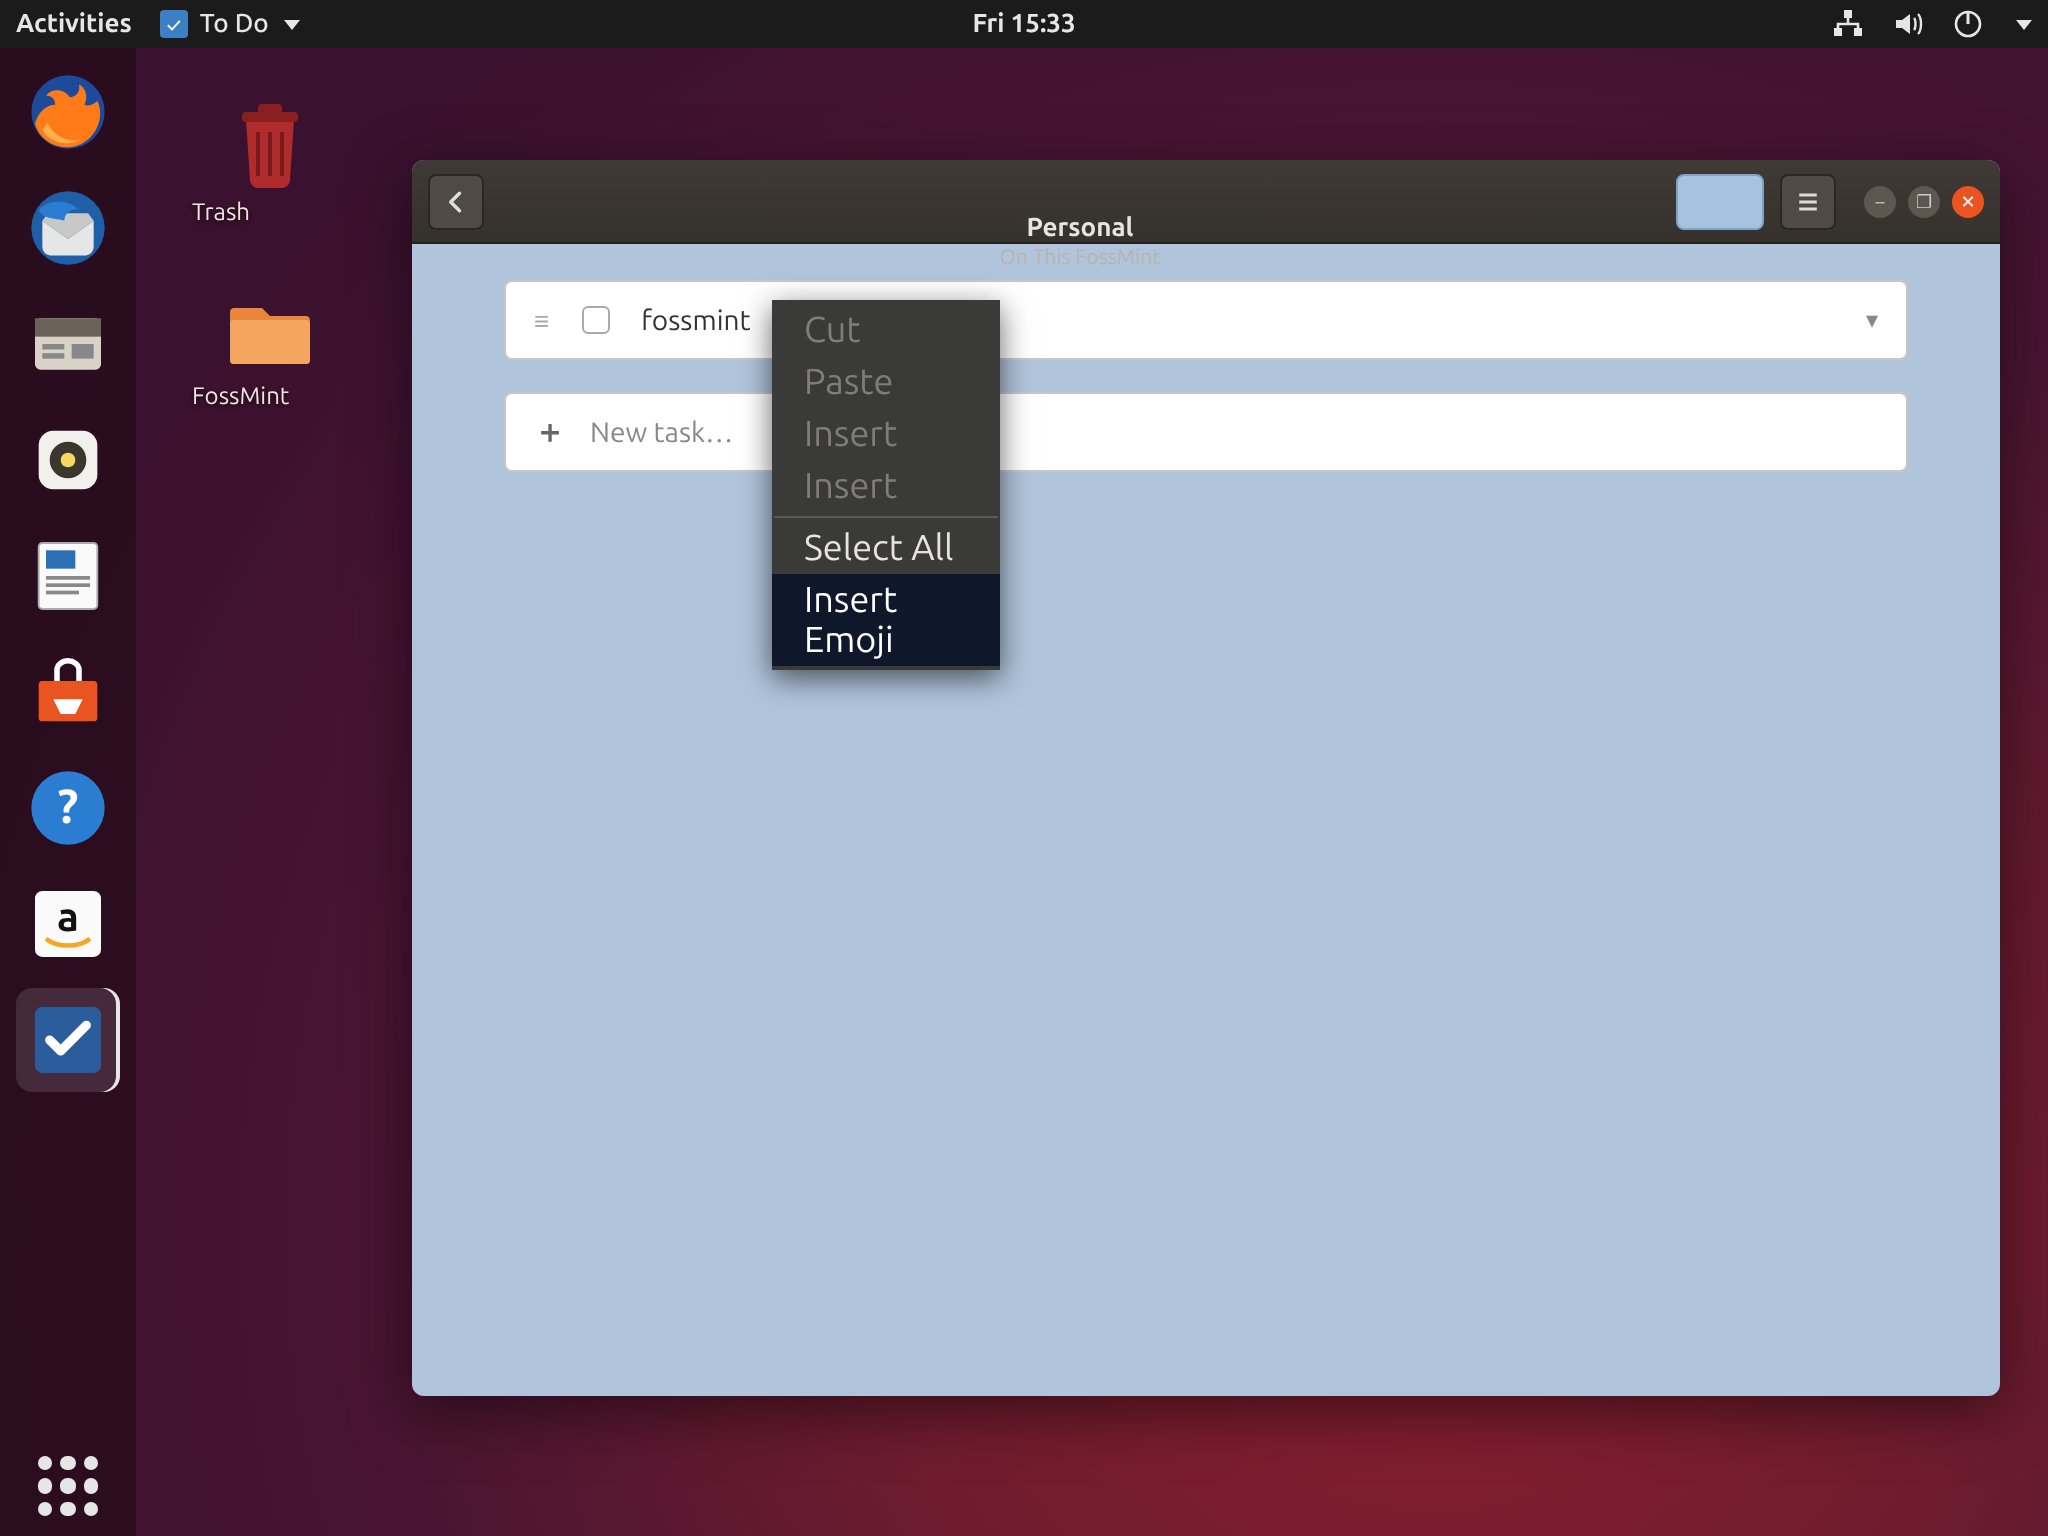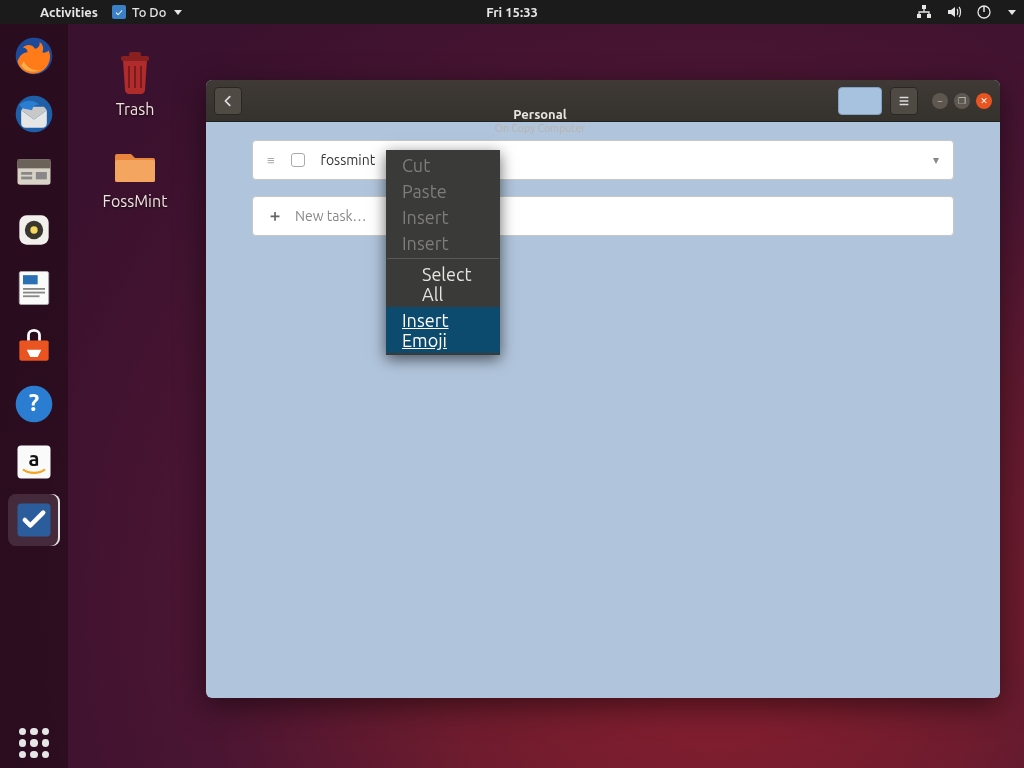--- a/index.html
+++ b/index.html
@@ -47,22 +47,22 @@
   .dock-icon { width:44px; height:44px; }
   .dock-apps {
     position:absolute; bottom:10px; left:0; right:0;
     display:flex; justify-content:center;
   }
   .apps-grid { width:30px; height:30px; display:grid; grid-template-columns:repeat(3,1fr); grid-template-rows:repeat(3,1fr); gap:4px; }
   .apps-grid span { background:#e6e6e6; border-radius:50%; }
 
   
   .desktop-icon {
-    position:absolute; width:78px; text-align:center; color:#f0e4de;
-    font-size:16px; text-shadow:0 1px 2px rgba(0,0,0,0.7);
+    position:absolute; width:78px; text-align:left; color:#f0e4de;
+    font-size:12px; text-shadow:0 1px 2px rgba(0,0,0,0.7);
   }
   .desktop-icon .icon-box { width:48px; height:48px; margin:0 auto 4px; }
 
   
   .window {
     position:absolute; left:206px; top:80px; width:794px; height:618px;
     background:#b0c4db; border-radius:6px; overflow:hidden;
     box-shadow:0 8px 30px rgba(0,0,0,0.5);
     z-index:60;
   }
@@ -108,31 +108,31 @@
 
   
   .context-menu {
     position:absolute; left:386px; top:150px; width:114px;
     background:#3a3a38; color:#c0bfbb; font-size:18px;
     box-shadow:0 4px 14px rgba(0,0,0,0.6); z-index:200;
     padding:2px 0;
   }
   .ctx-item { padding:3px 16px; cursor:default; }
   .ctx-item.disabled { color:#7e7d79; }
-  .ctx-item.enabled { color:#e6e4df; cursor:pointer;margin-left:20px; }
-  .ctx-item.highlight { background:#0c4a6e; color:#fff;text-decoration:underline; }
+  .ctx-item.enabled { color:#e6e4df; cursor:pointer; }
+  .ctx-item.highlight { background:#0f172a; color:#fff; }
   .ctx-sep { height:1px; background:#5a5955; margin:2px 1px; }
 
 </style>
 </head>
 <body>
 
 <div class="top-panel">
   <div class="top-left">
-    <span style="font-weight:700;margin-left:32px;">Activities</span>
+    <span style="font-weight:700;">Activities</span>
     <span class="todo-app">
       <span class="todo-check">✓</span>
       <span>To Do</span>
       <span class="triangle-down"></span>
     </span>
   </div>
   <div class="top-center">Fri 15:33</div>
   <div class="top-right">
     <svg class="tray-icon" viewBox="0 0 16 16">
         <rect x="6" y="1" width="4" height="4"></rect>
@@ -259,21 +259,21 @@
   <div class="titlebar">
     <div class="tb-left">
       <div class="tb-btn">
         <svg width="14" height="14" viewBox="0 0 16 16">
             <path d="M10 3L5 8l5 5" stroke="#ddd" stroke-width="2" fill="none" stroke-linecap="round" stroke-linejoin="round"></path>
           </svg>
       </div>
     </div>
     <div class="tb-center">
       <div class="tb-title">Personal</div>
-      <div class="tb-sub">On Copy Computer</div>
+      <div class="tb-sub">On This FossMint</div>
     </div>
     <div class="tb-right">
       <div class="tb-btn wide"></div>
       <div class="tb-btn">
         <svg width="14" height="14" viewBox="0 0 16 16">
             <path d="M3 4h10M3 8h10M3 12h10" stroke="#ddd" stroke-width="1.8"></path>
           </svg>
       </div>
       <div class="win-controls">
         <div class="wc wc-min">–</div>

